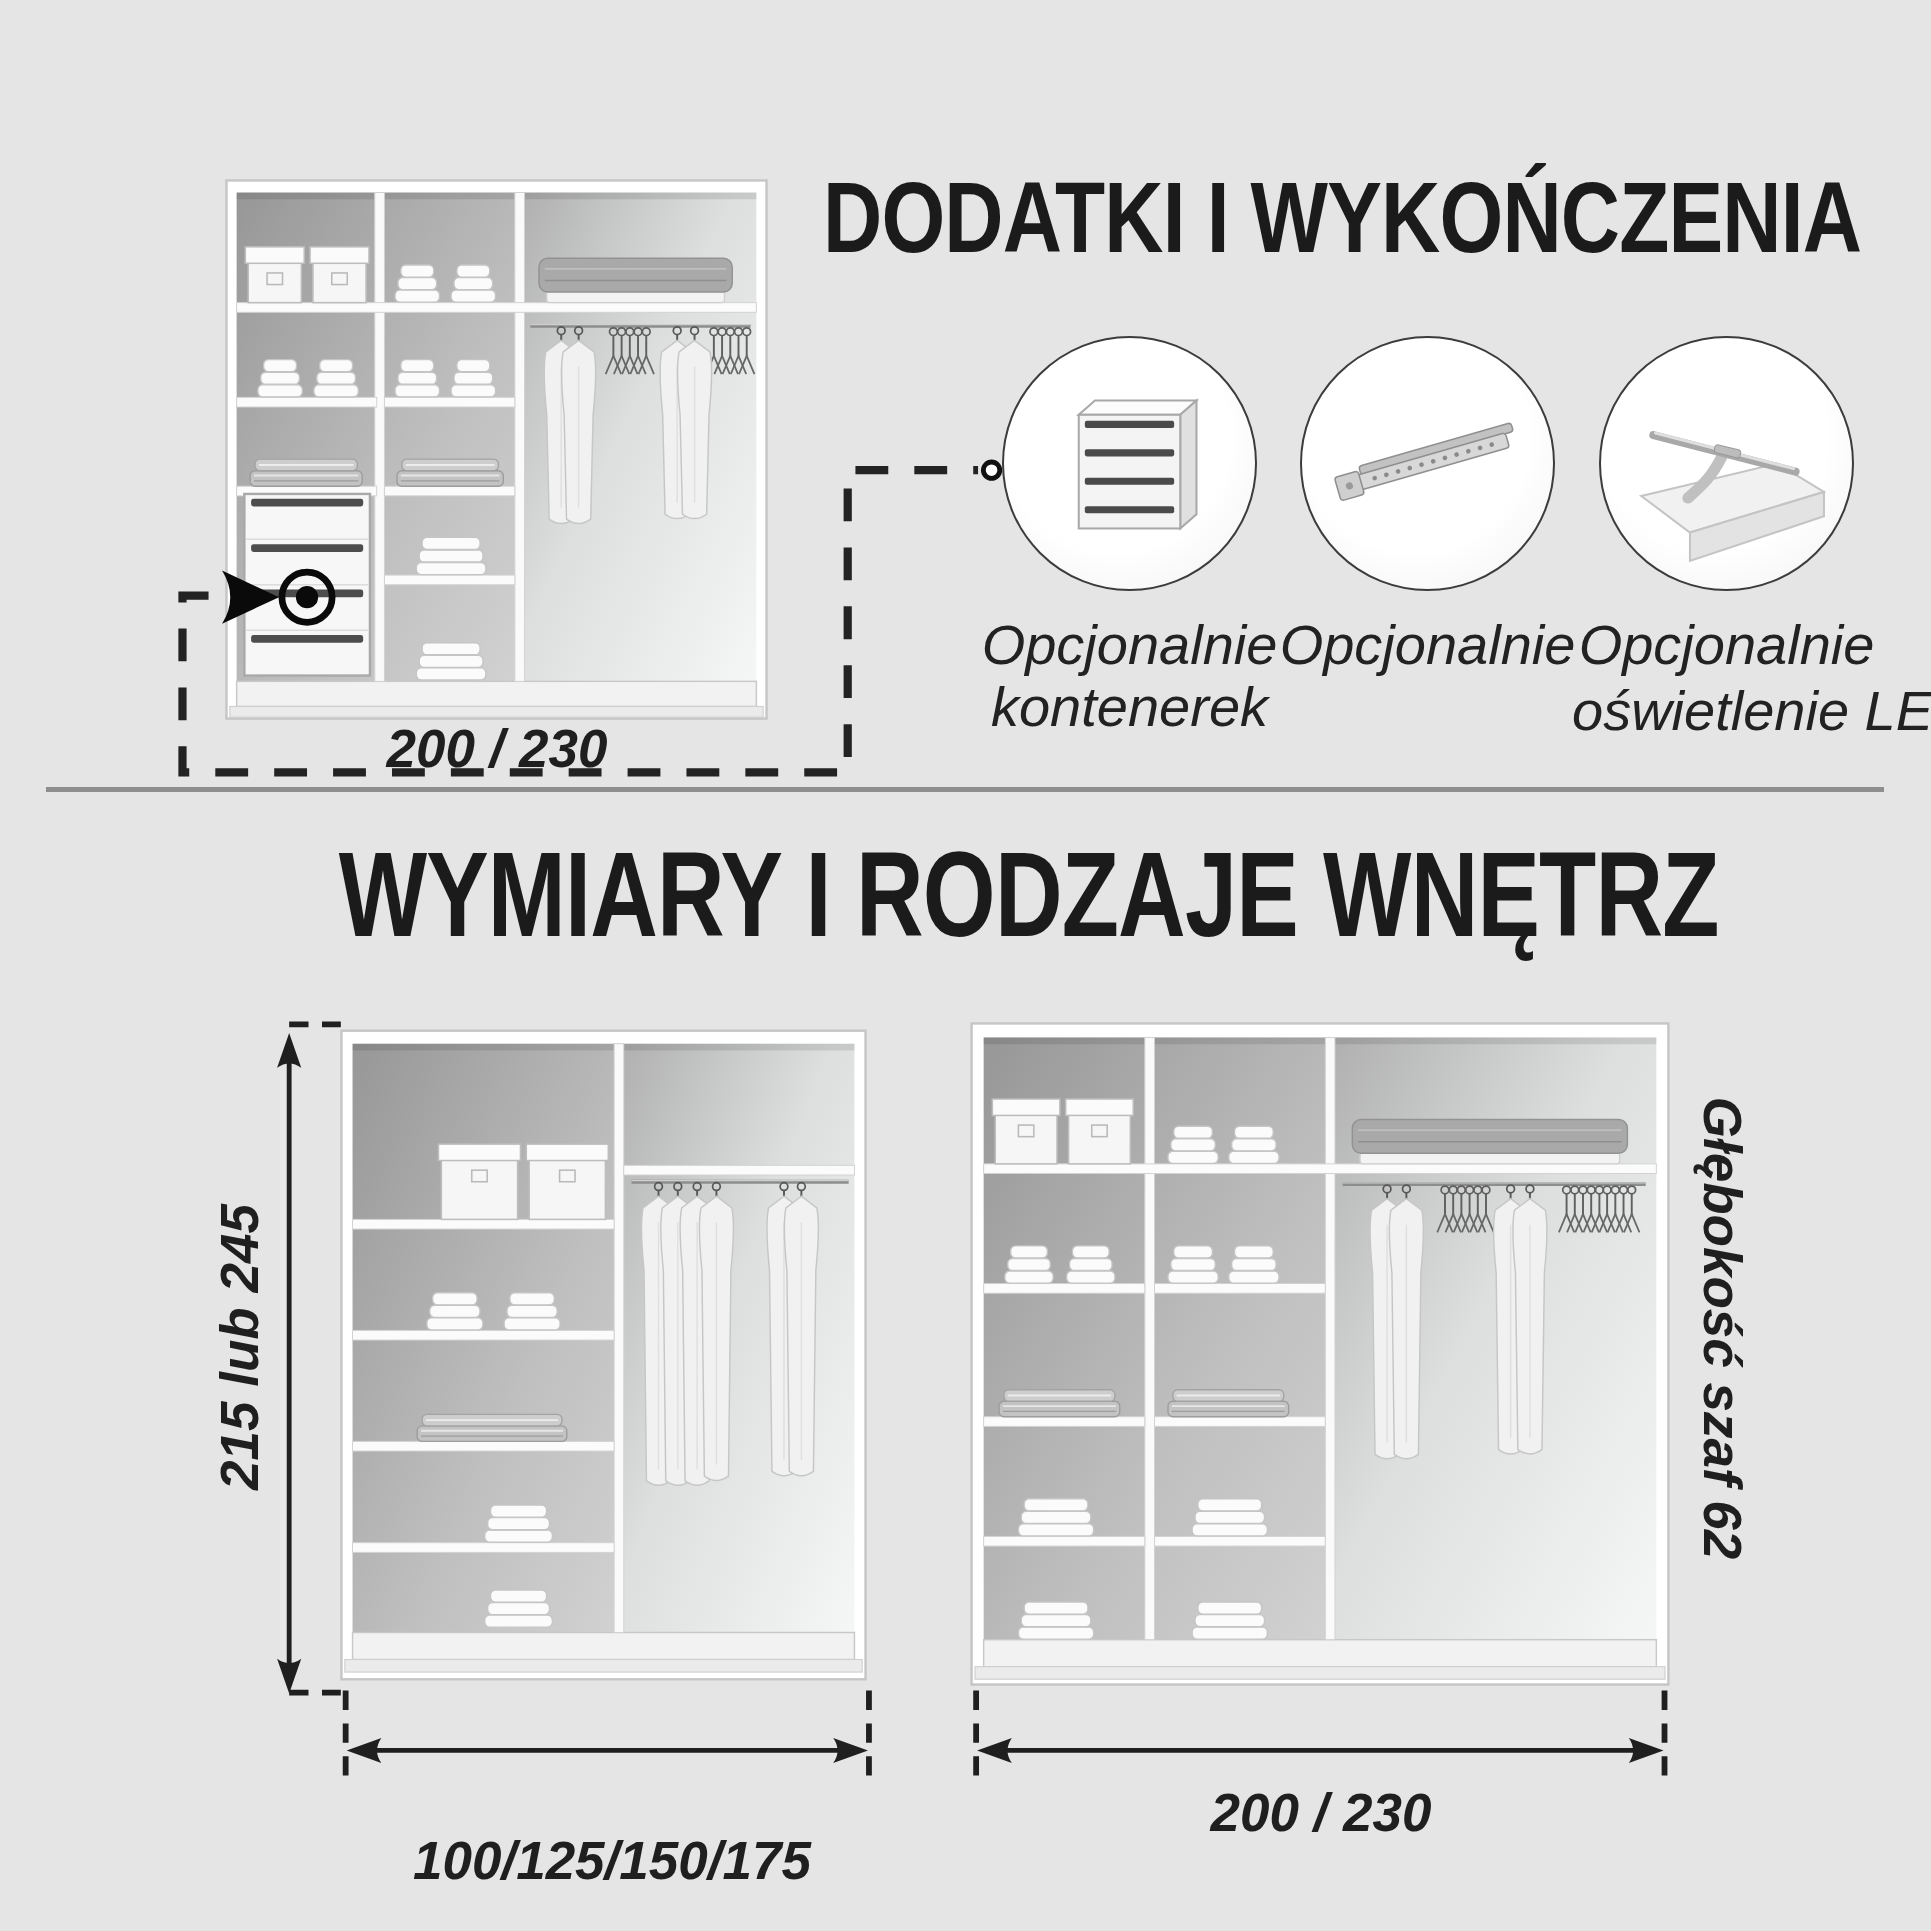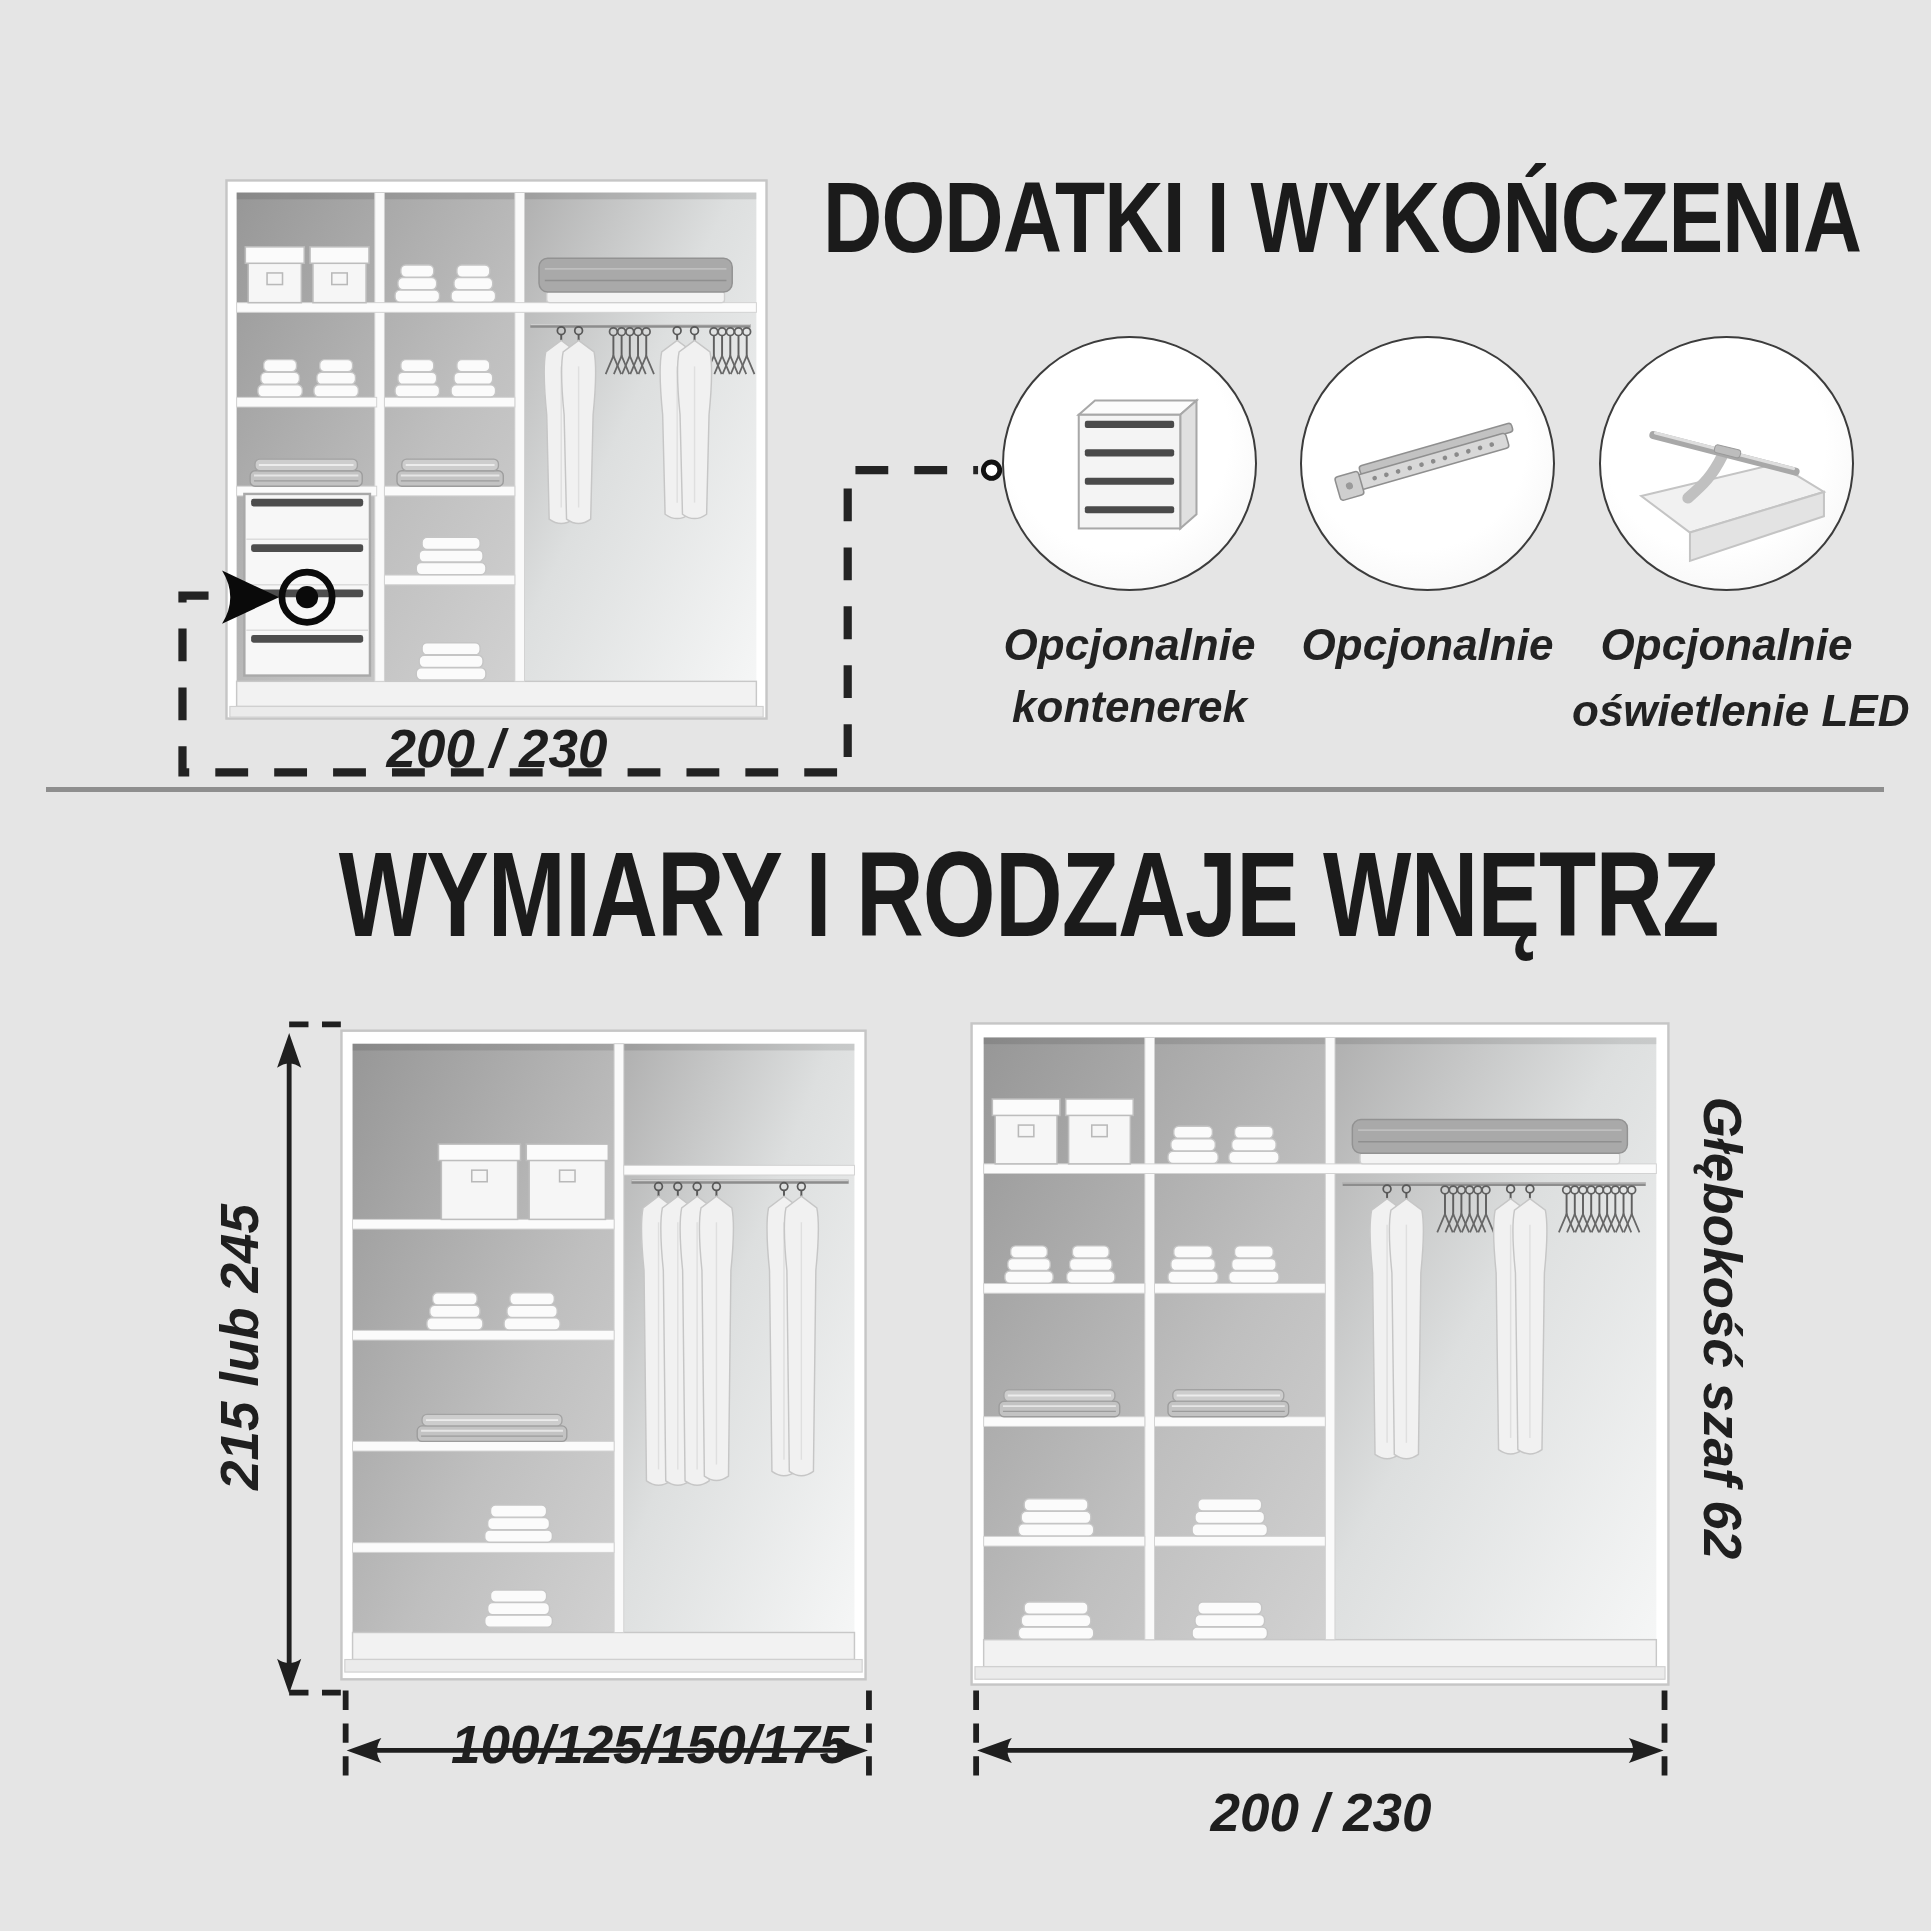--- a/index.html
+++ b/index.html
@@ -9,21 +9,21 @@
   .heading{font-weight:800;color:#1b1b1b;letter-spacing:-1px;white-space:nowrap;}
   .h-dodatki{left:823px;top:160px;font-size:100px;transform:scaleX(0.82);transform-origin:left top;}
   .h-wymiary-wrap{left:126px;top:825px;width:1806px;display:flex;justify-content:center;}
   .h-wymiary{font-size:120px;transform:scaleX(0.78);transform-origin:center top;}
   .dim-label{font-style:italic;font-weight:bold;color:#1f1f1f;font-size:53px;text-align:center;white-space:nowrap;}
   .rot-ccw{transform:rotate(-90deg);}
   .rot-cw{transform:rotate(90deg);}
   .option{width:309px;text-align:center;}
   .opt-circle{width:251px;height:251px;margin:0 auto;border-radius:50%;border:2.9px solid #3c3c3c;
     background:radial-gradient(circle at 45% 40%, #ffffff 55%, #f0f0f0 100%);display:flex;align-items:center;justify-content:center;}
-  .opt-label{margin-top:23px;font-style:italic;font-weight:700;font-size:44px;line-height:62px;color:#222;white-space:nowrap;}
+  .opt-label{margin-top:23px;font-style:italic;font-weight:400;font-size:56px;line-height:62px;color:#222;white-space:nowrap;}
   .separator{left:46px;top:787px;width:1838px;height:4.8px;background:#8e8e8e;}
   svg{display:block;}
 </style>
 </head>
 <body>
 
 <div id="canvas">
 
   <div class="abs" style="left:225px;top:179px;" id="wardrobeA">
       <svg viewBox="0 0 562 560" width="543" height="541">
@@ -494,17 +494,17 @@
         <rect x="88" y="84" width="26" height="8" rx="3" transform="rotate(14 101 88)" fill="#bdbdbd" stroke="#9a9a9a"></rect>
       </svg>
     </div>
     <div class="opt-label">Opcjonalnie</div>
     <div class="opt-label" style="margin-top:4px;text-align:center;">oświetlenie LED</div>
   </div>
 
   <div class="abs separator"></div>
 
   <div class="abs dim-label rot-ccw" style="left:37px;top:1316px;width:406px;height:62px;line-height:62px;">215 lub 245</div>
-  <div class="abs dim-label" style="left:413px;top:1714px;width:386px;margin-left:38px;">100/125/150/175</div>
+  <div class="abs dim-label" style="left:413px;top:1830px;width:386px;">100/125/150/175</div>
   <div class="abs dim-label" style="left:1128px;top:1782px;width:386px;">200 / 230</div>
   <div class="abs dim-label rot-cw" style="left:1451px;top:1297px;width:541px;height:62px;line-height:62px;">Głębokość szaf 62</div>
 </div>
 
 
 </body></html>

